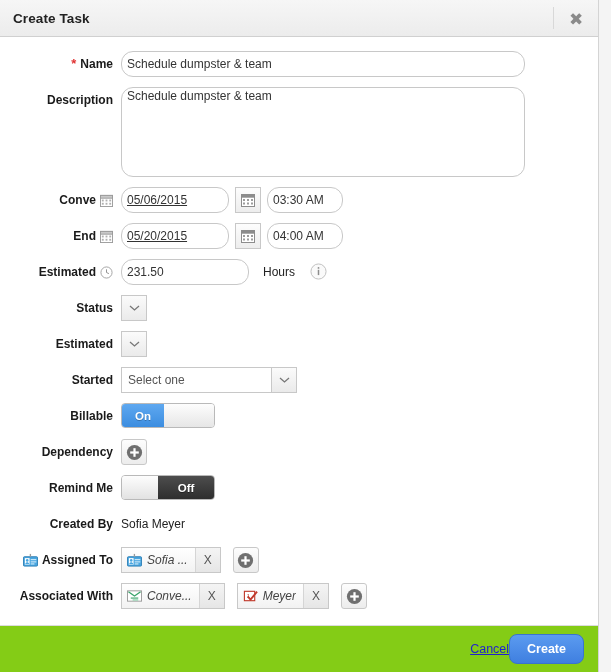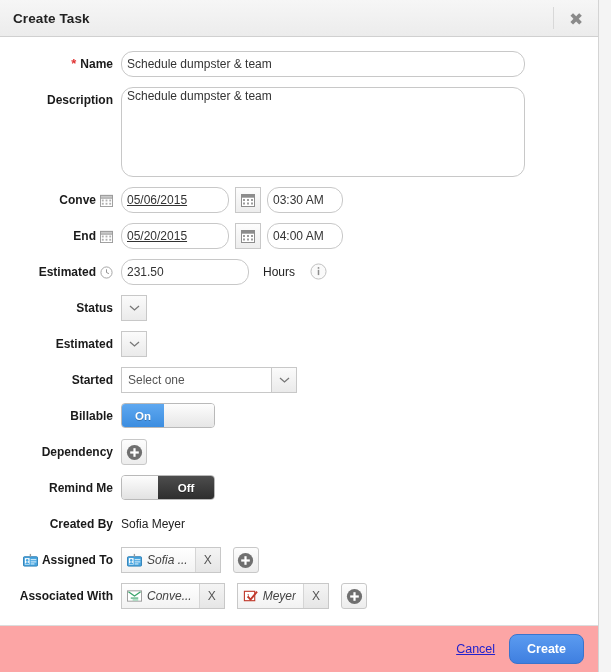--- a/index.html
+++ b/index.html
@@ -292,27 +292,26 @@
     justify-content: center;
     font-size: 12px;
     color: #555555;
     cursor: pointer;
   }
   .chip-row { display: flex; align-items: center; }
   
   .dlg-footer {
     height: 46px;
     min-height: 46px;
-    background: #fca5a5;
+    background: #84cc16;
     border-top: 1px solid #dcdcdc;
     display: flex;
     align-items: center;
     justify-content: flex-end;
     padding-right: 14px;
-    gap: 14px;
   }
   .cancel-link {
     color: #2222cc;
     text-decoration: underline;
     font-size: 12.5px;
     cursor: pointer;
   }
   .create-btn {
     background: linear-gradient(to bottom, #5b9bf0 0%, #3f7fe0 100%);
     border: 1px solid #3a74cc;

